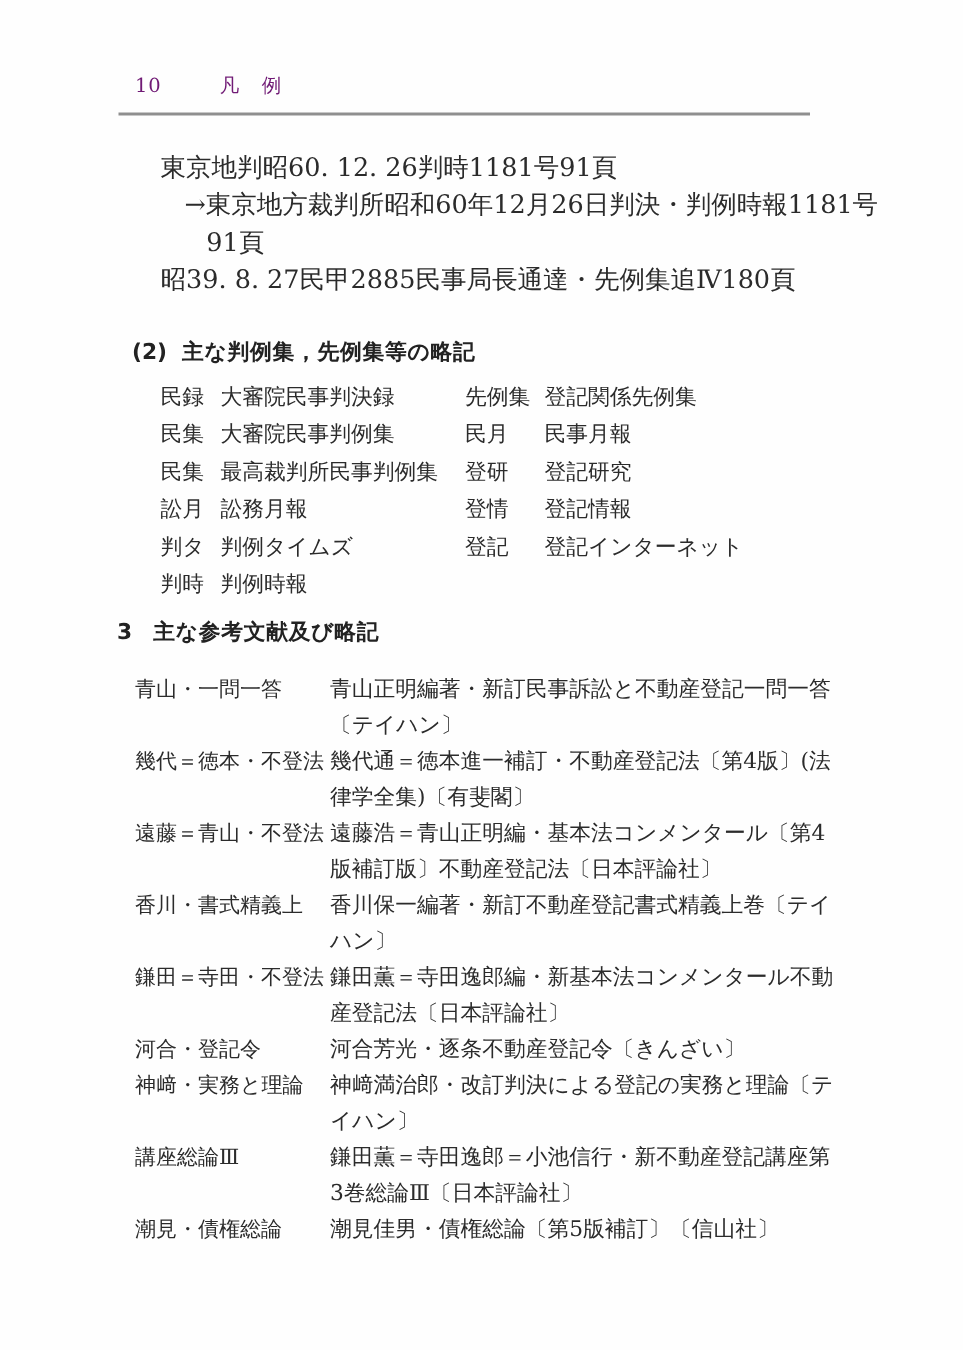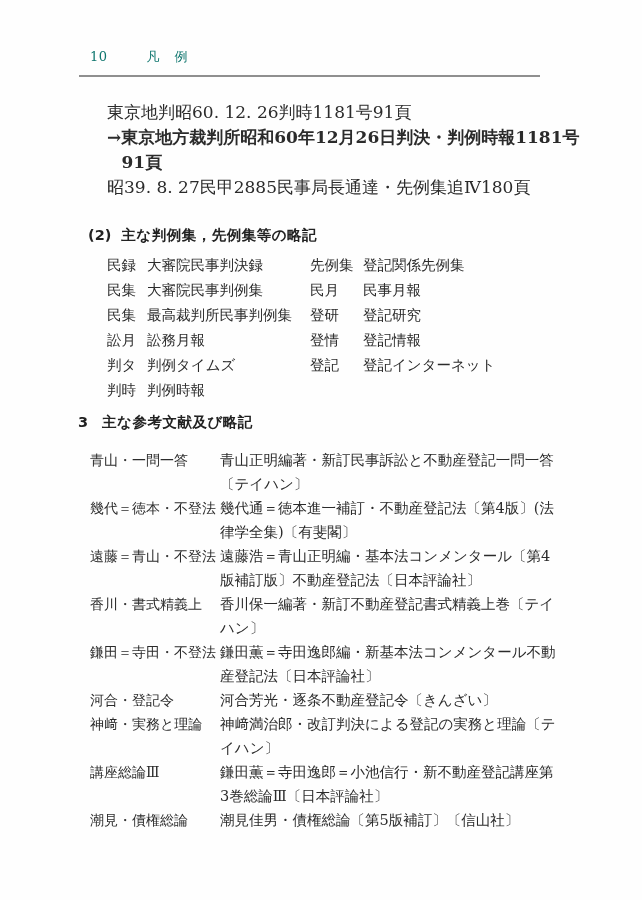--- a/index.html
+++ b/index.html
@@ -9,41 +9,40 @@
     font-family:"DejaVu Serif","Liberation Serif",serif;
     color:#2b2b2b;
     position:relative;
     overflow:hidden;
   }
   .page{position:relative;width:642px;height:900px;background:#fefefe;}
 
   
   .running-head{
     position:absolute;top:48px;left:90px;
-    font-size:13px;letter-spacing:1px;color:#0f766e;
+    font-size:13px;letter-spacing:1px;color:#701a75;
     display:flex;align-items:baseline;
   }
   .running-head .folio{letter-spacing:0.5px;}
   .running-head .head-title{margin-left:39px;}
   .head-rule{
     position:absolute;top:75px;left:79px;width:461px;height:2px;
     background:#8f8f8f;
   }
 
   
   .citations{
     position:absolute;top:100px;left:107px;width:470px;
     font-size:17px;line-height:25px;
   }
   .cite{margin:0;}
   .cite.expansion{
-    margin-left:0;
+    margin-left:16px;
     padding-left:14.5px;text-indent:-14.5px;
     width:460px;
-    font-weight:bold;
   }
 
   
   .sec-heading{
     font-family:"DejaVu Sans","Liberation Sans",sans-serif;
     font-weight:bold;font-size:14.5px;line-height:25px;color:#222;
     display:flex;align-items:baseline;margin:0;
   }
   .sec-heading .sec-title{margin-left:10px;letter-spacing:0.5px;}
 

